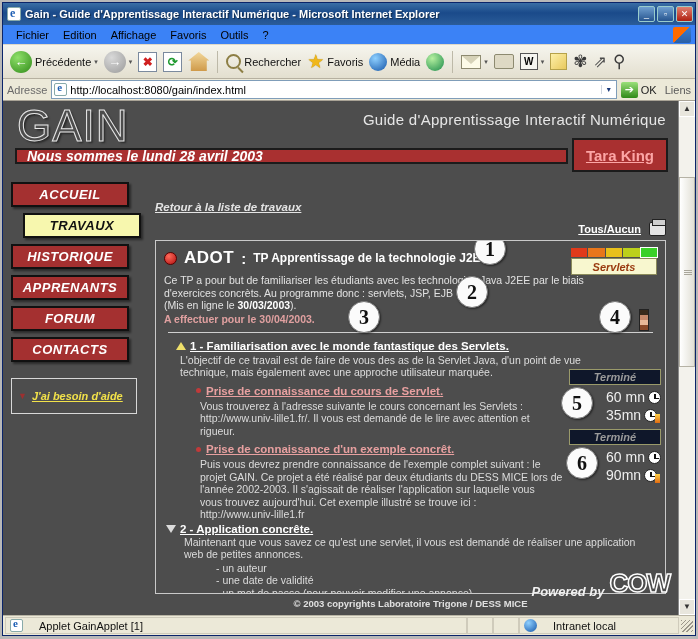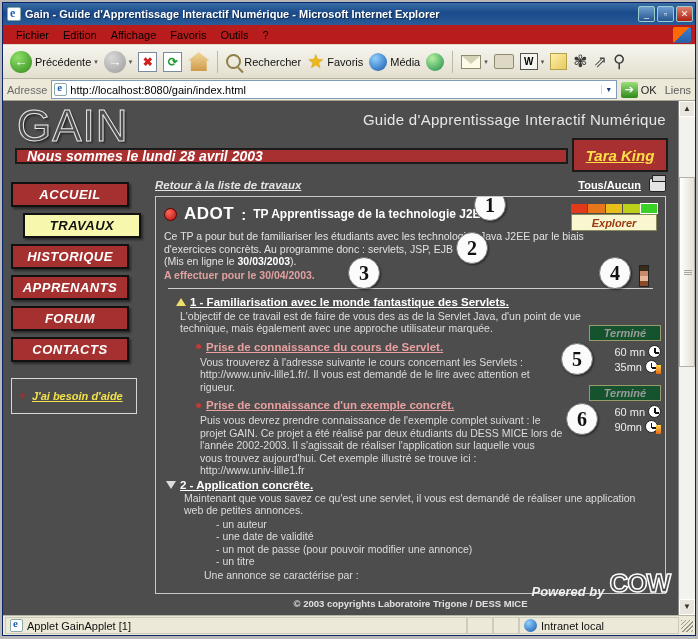--- a/index.html
+++ b/index.html
@@ -47,21 +47,21 @@
     width:17px; height:16px;
     background: linear-gradient(to bottom,#6f9fd0,#27558f);
     border:1px solid #9cc; border-radius:2px;
     color:#fff; font-size:9px; line-height:14px; text-align:center;
     font-family:"Liberation Sans",sans-serif;
   }
   .win-btn.close { background: linear-gradient(to bottom,#e08070,#b02010); }
 
   
   .menubar {
-    height: 20px; background:#b91c1c;
+    height: 20px; background:#3b82f6;
     display:flex; align-items:center; padding-left:6px;
     border-bottom:1px solid #ded8c8;
   }
   .menubar .mi {
     font-size:11px; color:#000; padding:2px 7px;
   }
   .flag {
     margin-left:auto; margin-right:4px;
     width:18px;height:16px;
     background:
@@ -170,21 +170,21 @@
     position:absolute; left:0; top:0; right:100px; height:16px;
     background:#a93030; border:2px solid #1b1b1b;
     display:flex; align-items:center; padding-left:10px;
   }
   .date-box .t{ font-size:14px;font-weight:bold;font-style:italic;color:#fff;}
   .user-box{
     position:absolute; right:0; top:-10px; width:96px; height:34px;
     background:#a93030; border:2px solid #1b1b1b;
     display:flex;align-items:center;justify-content:center;
   }
-  .user-box .t{font-size:15px;font-weight:bold;font-style:italic;color:#fde047;text-decoration:underline;}
+  .user-box .t{font-size:15px;font-weight:bold;color:#fca5a5;text-decoration:underline;}
   .logoff{
     text-align:right; padding:2px 10px 0 0;
     font-size:10px; color:#e8e8e8; text-decoration:underline; font-weight:bold;
   }
 
   
   .main-split{ flex:1; display:flex; min-height:0; }
   .sidebar{ width:148px; flex:none; padding:6px 0 0 8px; }
   .menubtn{
     width:118px; height:25px; margin:0 0 6px 0;
@@ -197,21 +197,21 @@
   .help-box{
     width:126px;margin-top:16px;border:1px solid #d8d8d8;height:36px;
     display:flex;align-items:center;gap:5px;padding-left:6px;
   }
   .help-box .tri{color:#9c3030;font-size:9px;}
   .help-box .t{font-size:11px;font-weight:bold;font-style:italic;color:#f2e24a;text-decoration:underline;}
 
   .content{ flex:1; min-width:0; padding:0 12px 0 4px; display:flex; flex-direction:column;}
   .content-top{ display:flex; align-items:center; padding:2px 0 4px 0;}
   .backlink{font-size:11.5px;font-weight:bold;font-style:italic;color:#e4e4e4;text-decoration:underline;}
-  .topright{ margin-left:auto; display:flex; align-items:center; gap:8px;}
+  .topright{ margin-left:auto; display:flex; align-items:center; gap:8px;margin-top:44px;}
   .topright .tl{font-size:11px;font-weight:bold;color:#fff;text-decoration:underline;}
   .print-ic{width:17px;height:14px;background:#e4e4e4;border:1px solid #222;border-radius:2px;position:relative;}
   .print-ic:after{content:"";position:absolute;left:2px;top:-4px;width:12px;height:5px;background:#cfcfcf;border:1px solid #222;}
 
   
   .panel{ flex:1; border:1px solid #c9c9c9; background:#4d4d4d; position:relative; min-height:0;
     padding:7px 8px 4px 8px; overflow:hidden;}
   .adot-row{ display:flex; align-items:center; gap:7px; position:relative;}
   .red-dot{width:13px;height:13px;border-radius:50%;background:radial-gradient(circle at 35% 30%,#ff6a5a,#b01010);border:1px solid #5a0000;}
   .adot{font-size:17px;font-weight:bold;color:#fff;letter-spacing:.5px;}
@@ -235,27 +235,27 @@
   .sec-title{font-size:11.5px;font-weight:bold;color:#fff;text-decoration:underline;}
   .sec-body{font-size:10.5px;color:#dedede;line-height:12.5px;margin:2px 0 0 16px;}
   .bullet-row{display:flex;align-items:center;gap:5px;margin:6px 0 0 32px;}
   .bullet{width:5px;height:5px;border-radius:50%;background:#c03a3a;}
   .bullet-lbl{font-size:11.5px;font-weight:bold;color:#e8a0a0;text-decoration:underline;}
   .sub-body{font-size:10.5px;color:#dcdcdc;line-height:12.5px;margin:3px 0 0 36px;}
   .ind-body{font-size:10.5px;color:#dcdcdc;line-height:12.5px;margin:1px 0 0 20px;}
   .list-body{font-size:10.5px;color:#dcdcdc;line-height:12.5px;margin:1px 0 0 40px;}
 
   .termine{
-    position:absolute;width:72px;height:16px;background:#14532d;border:1px solid #9a9a6a;
+    position:absolute;width:92px;height:16px;background:#0f172a;border:1px solid #9a9a6a;
     display:flex;align-items:center;justify-content:center;
     font-size:11px;font-style:italic;font-weight:bold;color:#9a9a9a;
   }
   .timegrp{position:absolute;display:flex;flex-direction:column;gap:2px;}
   .timerow{display:flex;align-items:center;gap:3px;}
-  .timerow .tt{font-size:11px;color:#eee;}
+  .timerow .tt{font-size:14px;color:#eee;}
   .clock{width:13px;height:13px;border-radius:50%;background:#fff;border:1.5px solid #222;position:relative;}
   .clock:before{content:"";position:absolute;left:5px;top:2px;width:1.5px;height:5px;background:#111;}
   .clock:after{content:"";position:absolute;left:6px;top:6px;width:4px;height:1.5px;background:#111;}
   .clock.busy:after{background:#111;}
   .clock-o{position:absolute;right:-4px;bottom:-2px;width:5px;height:9px;background:linear-gradient(#ffd24a,#e06a10);}
 
   .marker{
     position:absolute;width:32px;height:32px;border-radius:50%;
     background:#fbfbfb;border:1px solid #777;
     display:flex;align-items:center;justify-content:center;
@@ -291,21 +291,21 @@
   .pscroll .thumb{position:absolute;left:0;top:60px;width:16px;height:190px;
     background:linear-gradient(to right,#fff,#e2e0d6);border:1px solid #b5b2a5;}
   .pscroll .thumb:after{content:"";position:absolute;left:4px;top:92px;width:8px;height:5px;
     background:repeating-linear-gradient(#a9a69a 0 1px,transparent 1px 2px);}
 
   
   .statusbar{
     height:20px;background:#ece9d8;border-top:1px solid #b8b4a4;
     display:flex;align-items:center;padding:0 2px;
   }
-  .sb-seg{height:17px;border:1px solid #cfcbbb;display:flex;align-items:center;padding:0 4px;gap:4px;}
+  .sb-seg{height:17px;border:1px solid #cfcbbb;display:flex;align-items:center;padding:0 4px;gap:16px;}
   .sb-main{flex:1;min-width:0;}
   .sb-text{font-size:11px;color:#111;white-space:nowrap;overflow:hidden;}
   .sb-gap{width:26px;height:17px;border:1px solid #cfcbbb;}
   .sb-zone{width:160px;justify-content:flex-start;}
   .sb-ie{width:13px;height:13px;background:#fff;border:1px solid #8aa;border-radius:2px;position:relative;flex:none;}
   .sb-ie:after{content:"e";position:absolute;left:2px;top:-3px;color:#1e5fb4;font-weight:bold;font-size:11px;font-family:"Liberation Serif",serif;}
   .sb-globe{width:13px;height:13px;border-radius:50%;background:radial-gradient(circle at 35% 30%,#8fd0ff,#1455a8);flex:none;}
   .grip{width:12px;height:12px;margin-left:2px;
     background:repeating-linear-gradient(135deg,#9a968a 0 1px,transparent 1px 3px);}
 </style>
@@ -458,21 +458,21 @@
               <span class="adot-colon">:</span>
               <span class="adot-title">TP Apprentissage de la technologie J2EE</span>
               <div class="grad-row">
                 <div class="grad-bar">
                   <i style="background:#e03a1a"></i>
                   <i style="background:#e8761a"></i>
                   <i style="background:#e8c01a"></i>
                   <i style="background:#bcd01a"></i>
                   <i style="background:#3ad028;outline:1px solid #fff"></i>
                 </div>
-                <div class="reprendre">Explorer</div>
+                <div class="reprendre">Servlets</div>
               </div>
             </div>
 
             <div class="para">
               <span>Ce TP a pour but de familiariser les étudiants avec les technologies Java J2EE par le biais</span><br>
               <span>d'exercices concrèts. Au programme donc : servlets, JSP, EJB</span><br>
               <span>(Mis en ligne le </span><b>30/03/2003</b><span>).</span>
             </div>
             <div class="deadline">A effectuer pour le 30/04/2003.</div>
 

